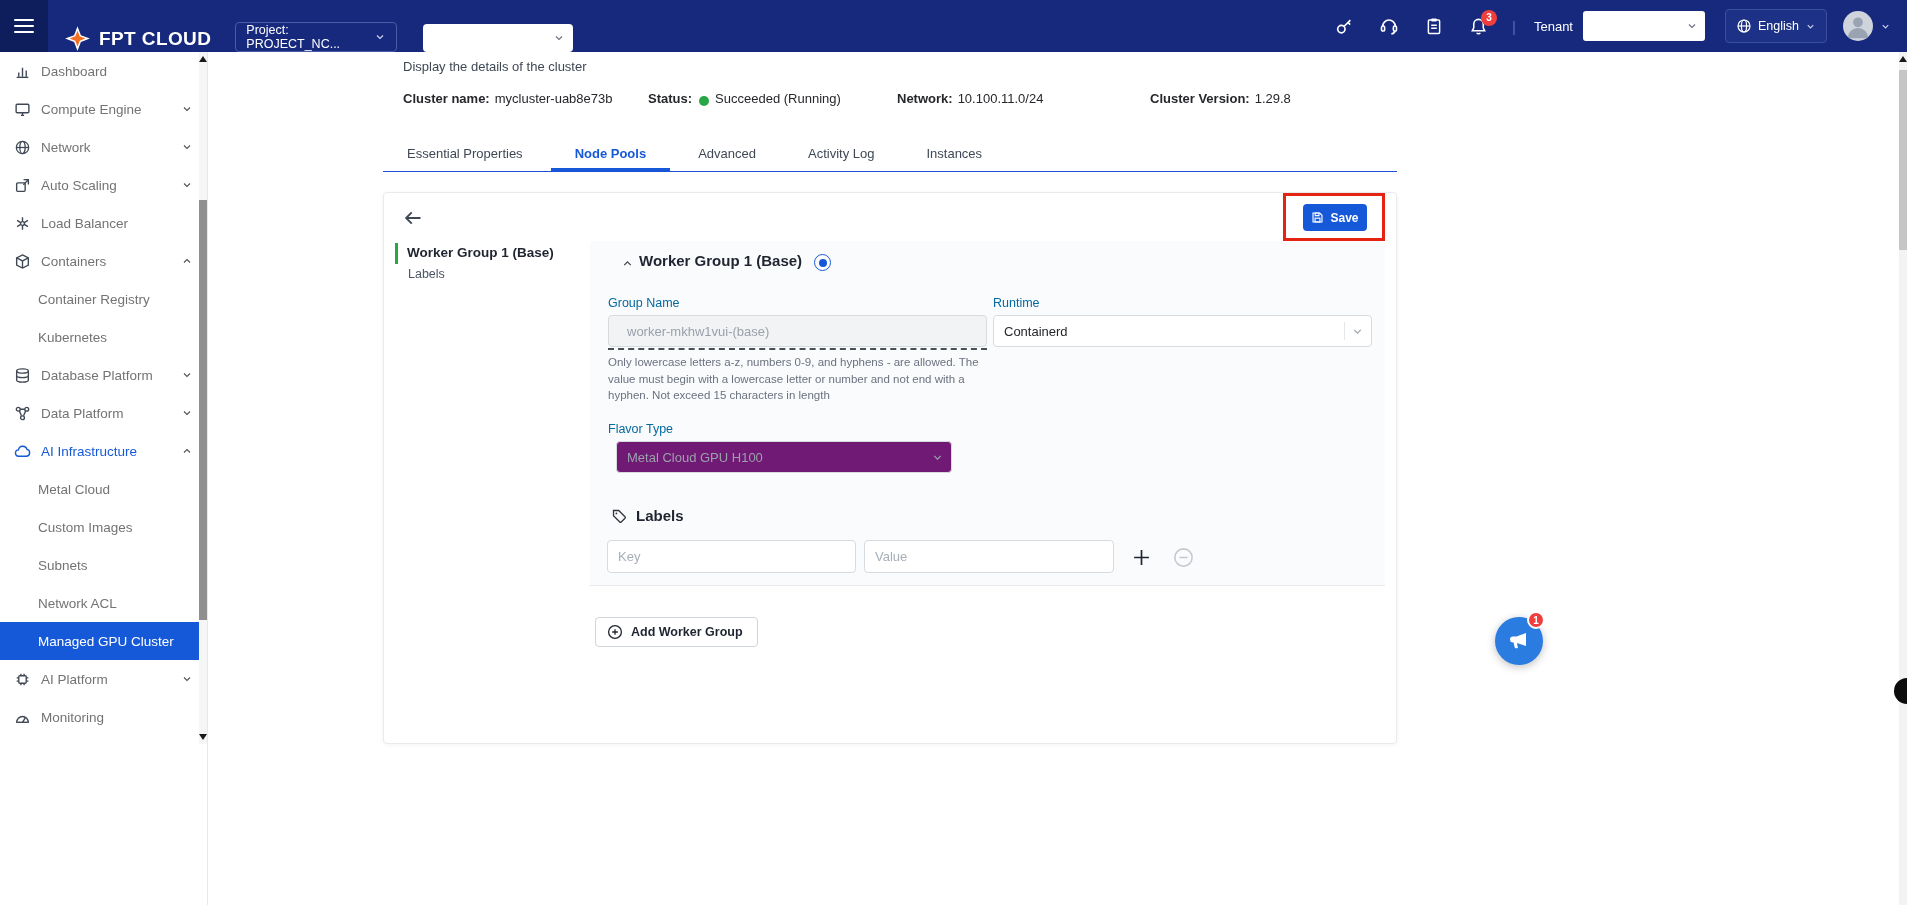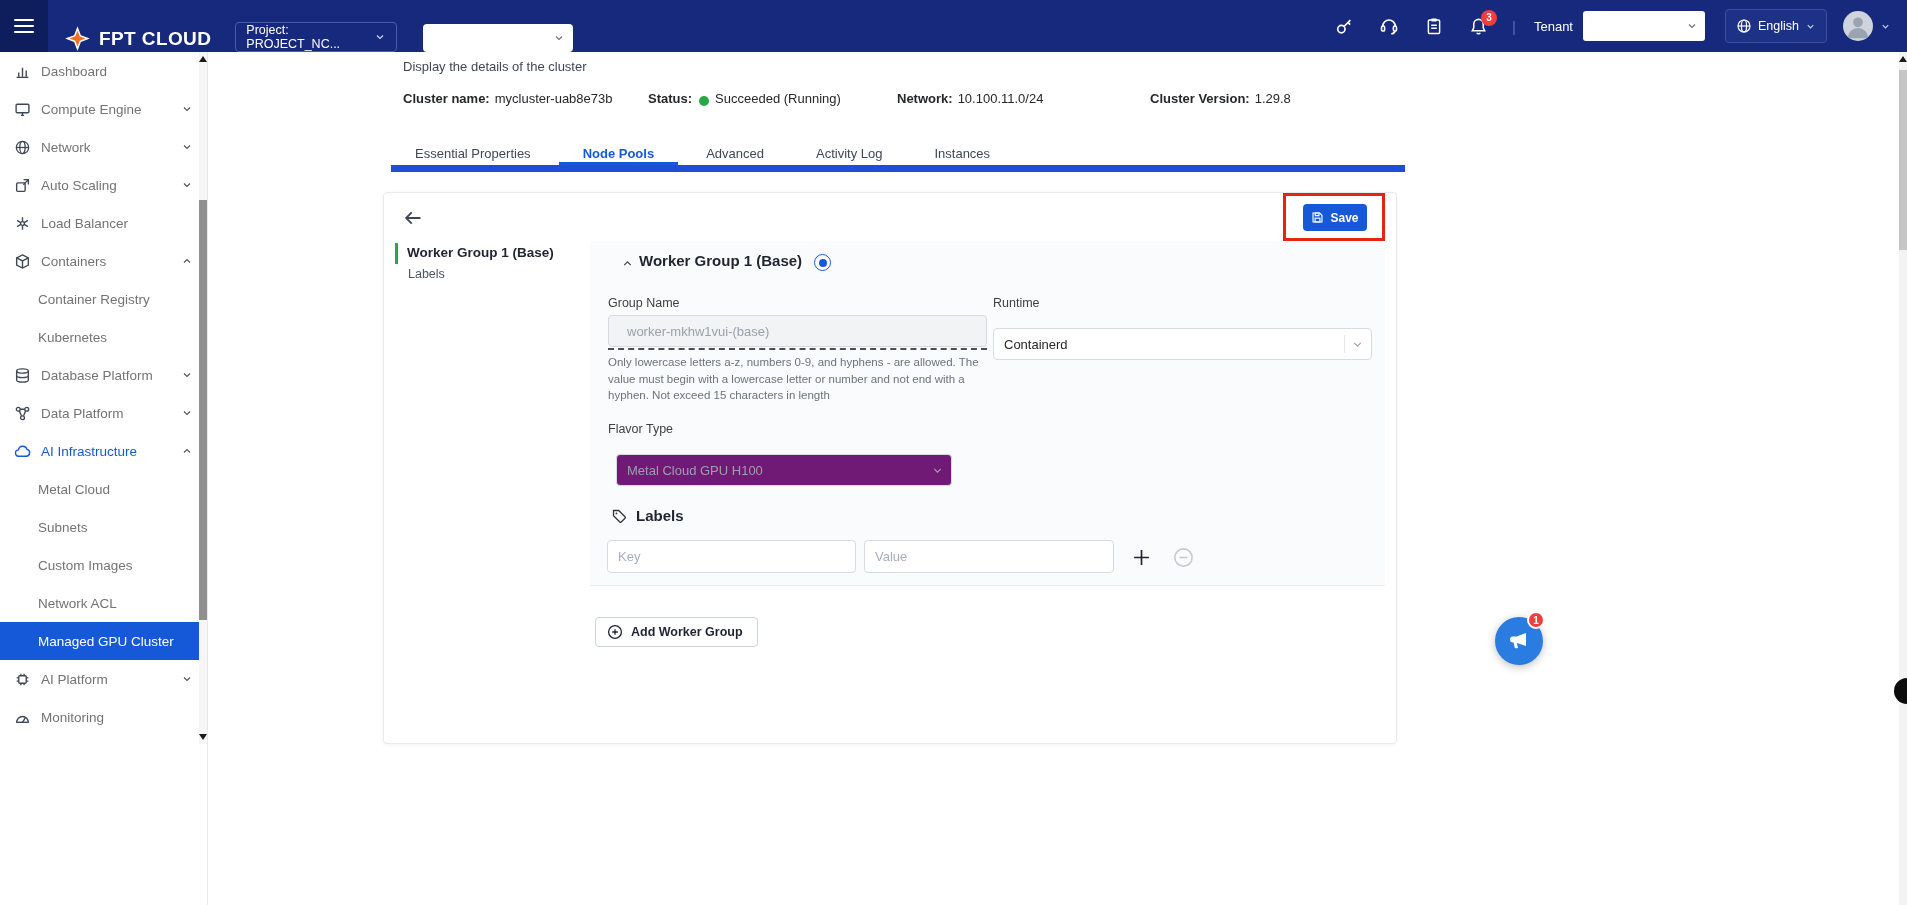--- a/index.html
+++ b/index.html
@@ -47,47 +47,47 @@
   .ps-thumb { position: absolute; left: 0; top: 18px; width: 8px; height: 180px; background: #c6c6c6; cursor: grab; }
 
   
   .main-header { position: absolute; left: 383px; top: 52px; width: 1014px; height: 120px; background: #fff; }
   .subtitle { position: absolute; left: 20px; top: 7px; font-size: 13px; color: #3f4854; }
   .info-row { position: absolute; left: 20px; top: 39px; display: flex; font-size: 13px; color: #26272b; white-space: nowrap; }
   .info-item { display: flex; align-items: flex-end; }
   .iw1 { width: 245px; } .iw2 { width: 249px; } .iw3 { width: 253px; }
   .info-label { font-weight: 700; margin-right: 5px; }
   .status-dot { width: 10px; height: 10px; border-radius: 50%; background: #27a845; margin: 0 6px 0 2px; flex: none; }
-  .tabs { position: absolute; left: 8px; top: 86px; width: 1014px; height: 34px; border-bottom: 7px solid #1d4ed8; display: flex; }
+  .tabs { position: absolute; left: 0; top: 86px; width: 1014px; height: 34px; border-bottom: 1px solid #1d4ed8; display: flex; }
   .tab { padding: 0 24px; margin-right: 4px; font-size: 13px; color: #3f4854; line-height: 31px; cursor: pointer; white-space: nowrap; }
   .tab.active { color: #1659d8; font-weight: 600; border-bottom: 3px solid #1659d8; }
 
   
   .card { position: absolute; left: 383px; top: 192px; width: 1014px; height: 552px; background: #fff; border: 1px solid #e8eaee; border-radius: 4px; box-shadow: 0 1px 4px rgba(16,24,40,.05); }
   .back-btn { position: absolute; left: 15px; top: 11px; width: 28px; height: 28px; display: flex; align-items: center; justify-content: center; color: #3f4854; cursor: pointer; background: none; border: none; }
   .save-annotation { position: absolute; left: 899px; top: 0; width: 102px; height: 48px; border: 3px solid #e42313; pointer-events: none; z-index: 5; }
   .save-btn { position: absolute; left: 919px; top: 11px; width: 64px; height: 27px; background: #1659d8; border: none; border-radius: 4px; color: #fff; font-size: 12px; font-weight: 700; display: flex; align-items: center; justify-content: center; gap: 6px; cursor: pointer; font-family: inherit; }
   .group-nav-bar { position: absolute; left: 11px; top: 50px; width: 3px; height: 21px; background: #27a845; }
   .group-nav-label { position: absolute; left: 23px; top: 52px; font-size: 13.5px; font-weight: 700; color: #1f2430; cursor: pointer; }
   .group-nav-sub { position: absolute; left: 24px; top: 74px; font-size: 12.5px; color: #4b5563; cursor: pointer; }
 
   .panel { position: absolute; left: 206px; top: 48px; width: 795px; height: 345px; background: #fafbfc; border-bottom: 1px solid #e8eaee; border-radius: 4px 4px 0 0; }
   .panel-caret { position: absolute; left: 31px; top: 16px; color: #3f4854; cursor: pointer; }
   .panel-title { position: absolute; left: 49px; top: 11px; font-size: 15px; font-weight: 700; color: #1f2430; }
   .radio { position: absolute; left: 224px; top: 13px; width: 17px; height: 17px; border-radius: 50%; border: 1.5px solid #1659d8; background: #fff; display: flex; align-items: center; justify-content: center; cursor: pointer; }
   .radio::after { content: ""; width: 8px; height: 8px; border-radius: 50%; background: #1659d8; }
 
-  .fld-label { position: absolute; font-size: 12.5px; color: #404040; }
+  .fld-label { position: absolute; font-size: 12.5px; color: #0369a1; }
   .lbl-groupname { left: 18px; top: 55px; }
   .lbl-runtime { left: 403px; top: 55px; }
   .lbl-flavor { left: 18px; top: 181px; }
   .input-disabled { position: absolute; left: 18px; top: 74px; width: 379px; height: 32px; background: #f2f3f5; border: 1px solid #d7dade; border-radius: 4px; padding: 0 18px; font-size: 13px; color: #9aa1ab; font-family: inherit; }
   .dashed-underline { position: absolute; left: 18px; top: 107px; width: 379px; height: 0; border-top: 2px dashed #4a4f57; }
   .help-text { position: absolute; left: 18px; top: 113px; width: 380px; font-size: 11.5px; line-height: 16.5px; color: #6b7280; }
-  .select { position: absolute; display: flex; align-items: center; background: #fff; border: 1px solid #d7dade; border-radius: 4px; font-size: 13px; color: #26272b; padding: 0 34px 0 10px; cursor: pointer; margin-top: 13px; }
+  .select { position: absolute; display: flex; align-items: center; background: #fff; border: 1px solid #d7dade; border-radius: 4px; font-size: 13px; color: #26272b; padding: 0 34px 0 10px; cursor: pointer; }
   .sel-divider { position: absolute; right: 26px; top: 6px; bottom: 6px; width: 1px; background: #e5e7eb; }
   .sel-caret { position: absolute; right: 7px; color: #9aa3ad; display: flex; }
   .runtime-select { left: 403px; top: 74px; width: 379px; height: 32px; }
   .flavor-select { left: 26px; top: 200px; width: 336px; height: 32px; background: #701a75; color: #9aa1ab; cursor: default; }
 
   .labels-head { position: absolute; left: 21px; top: 266px; display: flex; align-items: center; gap: 9px; }
   .labels-icon { color: #30343c; display: flex; }
   .labels-title { font-size: 15px; font-weight: 700; color: #1f2430; }
   .kv-input { position: absolute; height: 33px; border: 1px solid #d7dade; border-radius: 4px; background: #fff; padding: 0 10px; font-size: 13px; color: #26272b; font-family: inherit; }
   .kv-input::placeholder { color: #a7aeb8; }
@@ -331,24 +331,24 @@
     <span class="chev">
         <svg viewBox="0 0 16 16" width="12" height="12" fill="none" stroke="#52525b" stroke-width="1.5">
           <path d="M4 10l4-4 4 4"></path>
         </svg>
       </span>
   </div>
   <div class="nav-item nav-sub">
     <span class="nav-label">Metal Cloud</span>
   </div>
   <div class="nav-item nav-sub">
+    <span class="nav-label">Custom Images</span>
+  </div>
+  <div class="nav-item nav-sub">
     <span class="nav-label">Subnets</span>
-  </div>
-  <div class="nav-item nav-sub">
-    <span class="nav-label">Custom Images</span>
   </div>
   <div class="nav-item nav-sub">
     <span class="nav-label">Network ACL</span>
   </div>
   <div class="nav-item nav-sub active">
     <span class="nav-label">Managed GPU Cluster</span>
   </div>
   <div class="nav-item">
     <span class="nav-icon">
         <svg viewBox="0 0 16 16" width="17" height="17" fill="none" stroke="currentColor" stroke-width="1.3">

